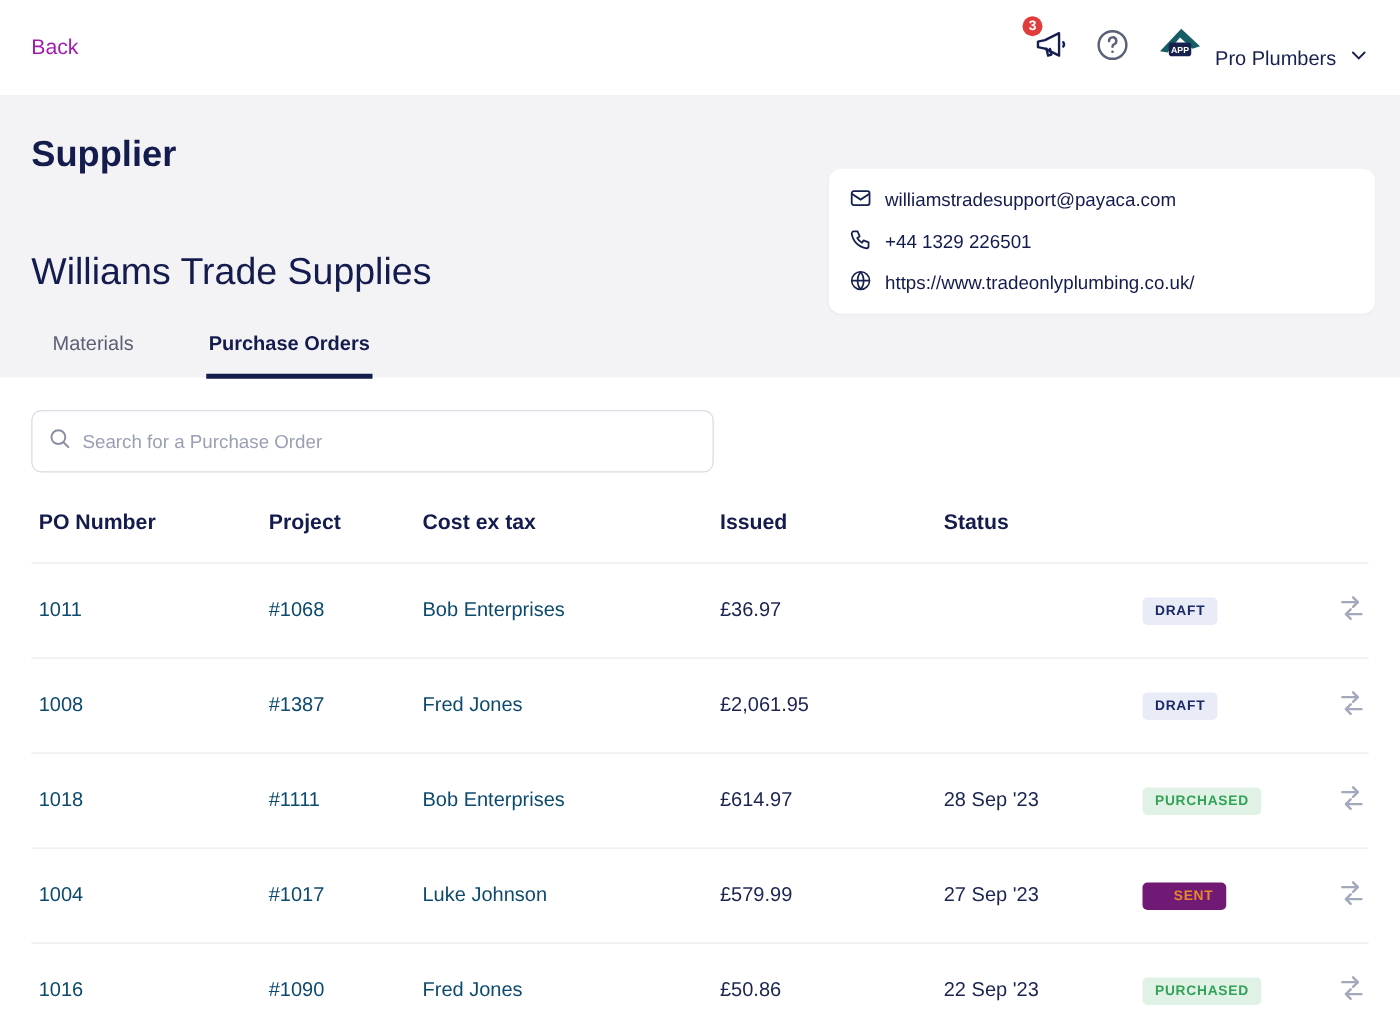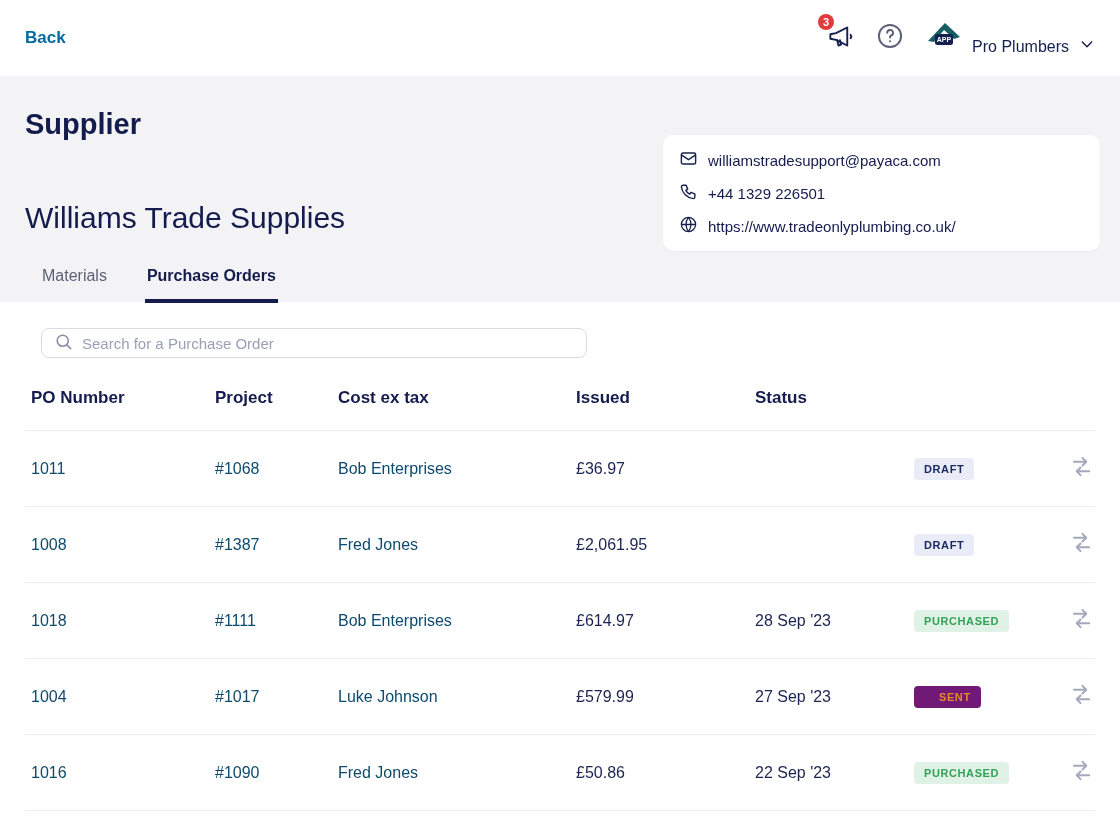--- a/index.html
+++ b/index.html
@@ -1,48 +1,48 @@
 <!DOCTYPE html>
 <html><head>
 <meta charset="utf-8">
 <style>
   * { margin:0; padding:0; box-sizing:border-box; }
   html,body { width:1120px; height:826px; overflow:hidden; background:#fff;
     font-family:"Liberation Sans", sans-serif; color:#1b2450; }
 
   
   .topbar { height:76px; background:#fff; display:flex; align-items:center; padding:0 25px; }
-  .back-link { font-size:17px; font-weight:bold; color:#0369a1; cursor:pointer; }
+  .back-link { font-size:17px; font-weight:normal; color:#a21caf; cursor:pointer; }
   .topbar-right { margin-left:auto; display:flex; align-items:center; gap:22px; }
   .icon-btn { position:relative; cursor:pointer; display:flex; align-items:center; }
   .notif-badge { position:absolute; top:-9px; left:-9px; background:#e23b3b; color:#fff;
     font-size:11px; font-weight:bold; width:16px; height:16px; border-radius:50%;
     display:flex; align-items:center; justify-content:center; }
   .account { display:flex; align-items:flex-end; gap:10px; cursor:pointer; }
   .account-name { font-size:16px; color:#16204e; }
 
   
   .header-section { background:#f3f3f5; padding:12px 25px 0; position:relative; height:226px; }
   .eyebrow { font-size:29px; font-weight:bold; color:#141b4d;margin-top:20px; }
   .supplier-title { font-size:30px; font-weight:normal; color:#141b4d; margin-top:60px; }
   .contact-card { position:absolute; top:59px; right:20px; width:437px; background:#fff;
     border-radius:10px; padding:12px 16px; display:flex; flex-direction:column; gap:7px;
     box-shadow:0 1px 2px rgba(20,27,77,.04); }
   .contact-row { display:flex; align-items:center; gap:10px; font-size:15px; color:#141b4d;
     cursor:pointer; height:26px; }
   .contact-row svg { flex:0 0 auto; }
 
-  .tabs { display:flex; gap:36px; padding-left:15px; margin-top:26px; }
+  .tabs { display:flex; gap:56px; padding-left:15px; margin-top:26px; }
   .tab { font-size:16px; color:#5a5f73; padding:6px 2px 14px; cursor:pointer; border-bottom:4px solid transparent; }
   .tab.active { color:#141b4d; font-weight:bold; border-bottom-color:#141b4d; }
 
   
   .content { padding:26px 25px 0; }
-  .search-box { width:546px; height:30px; border:1px solid #d9dbe4; border-radius:8px;
-    display:flex; align-items:center; padding:0 12px; gap:9px; background:#fff;margin-left:16px; }
+  .search-box { width:546px; height:50px; border:1px solid #d9dbe4; border-radius:8px;
+    display:flex; align-items:center; padding:0 12px; gap:9px; background:#fff; }
   .search-box input { border:none; outline:none; flex:1; font-size:15px;
     font-family:"Liberation Sans", sans-serif; color:#1b2450; background:transparent; }
   .search-box input::placeholder { color:#9aa0b4; }
 
   .grid { display:grid; grid-template-columns:184px 123px 238px 179px 159px 156px 1fr;
     align-items:center; padding:0 6px; }
   .thead { padding-top:30px; padding-bottom:22px; border-bottom:1px solid #ececf0;
     font-size:17px; font-weight:bold; color:#141b4d; }
   .trow { height:76px; border-bottom:1px solid #ececf0; font-size:16px; }
   .cell-link { color:#0c4a6e; cursor:pointer; text-decoration:none; }

